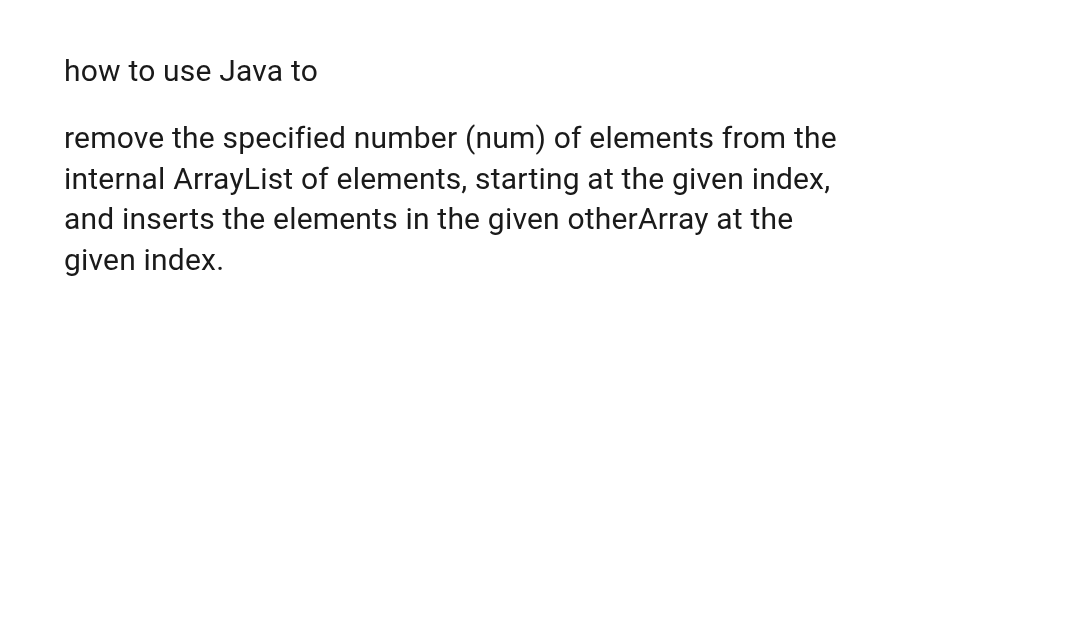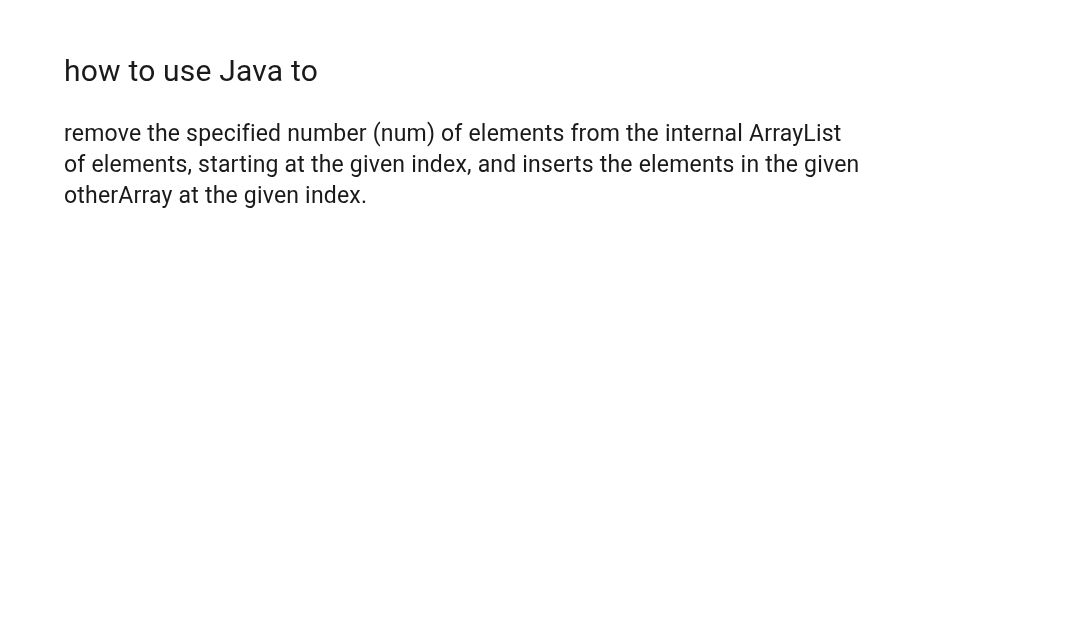--- a/index.html
+++ b/index.html
@@ -19,21 +19,21 @@
       max-width: 800px;
     }
     .line1 {
       font-size: 30px;
       font-weight: 400;
       line-height: 1.3;
       margin-bottom: 28px;
       letter-spacing: 0.2px;
     }
     .paragraph {
-      font-size: 23px;
+      font-size: 30px;
       font-weight: 400;
       line-height: 1.35;
       letter-spacing: 0.2px;
     }
   </style>
 </head>
 <body>
 
 <div class="content">
   <p class="line1">how to use Java to</p>

